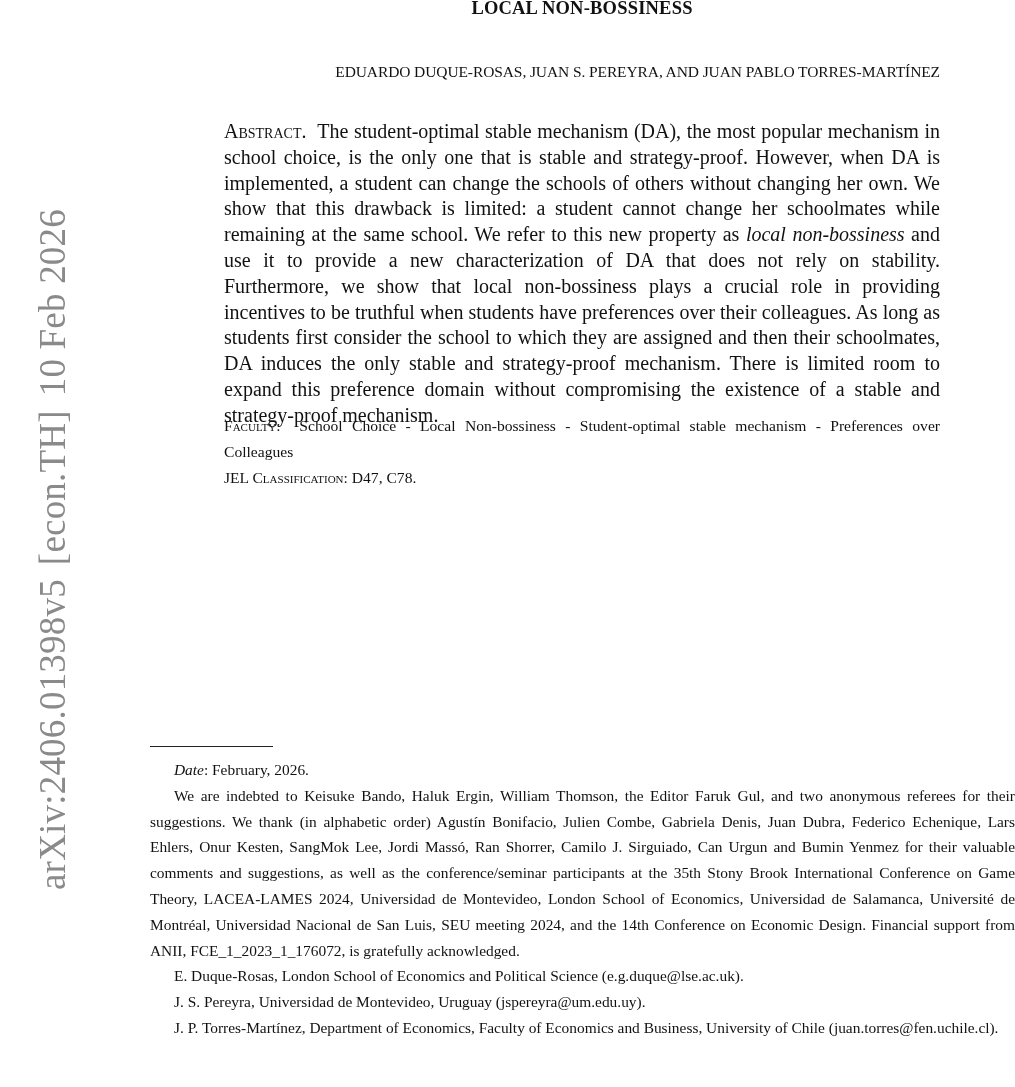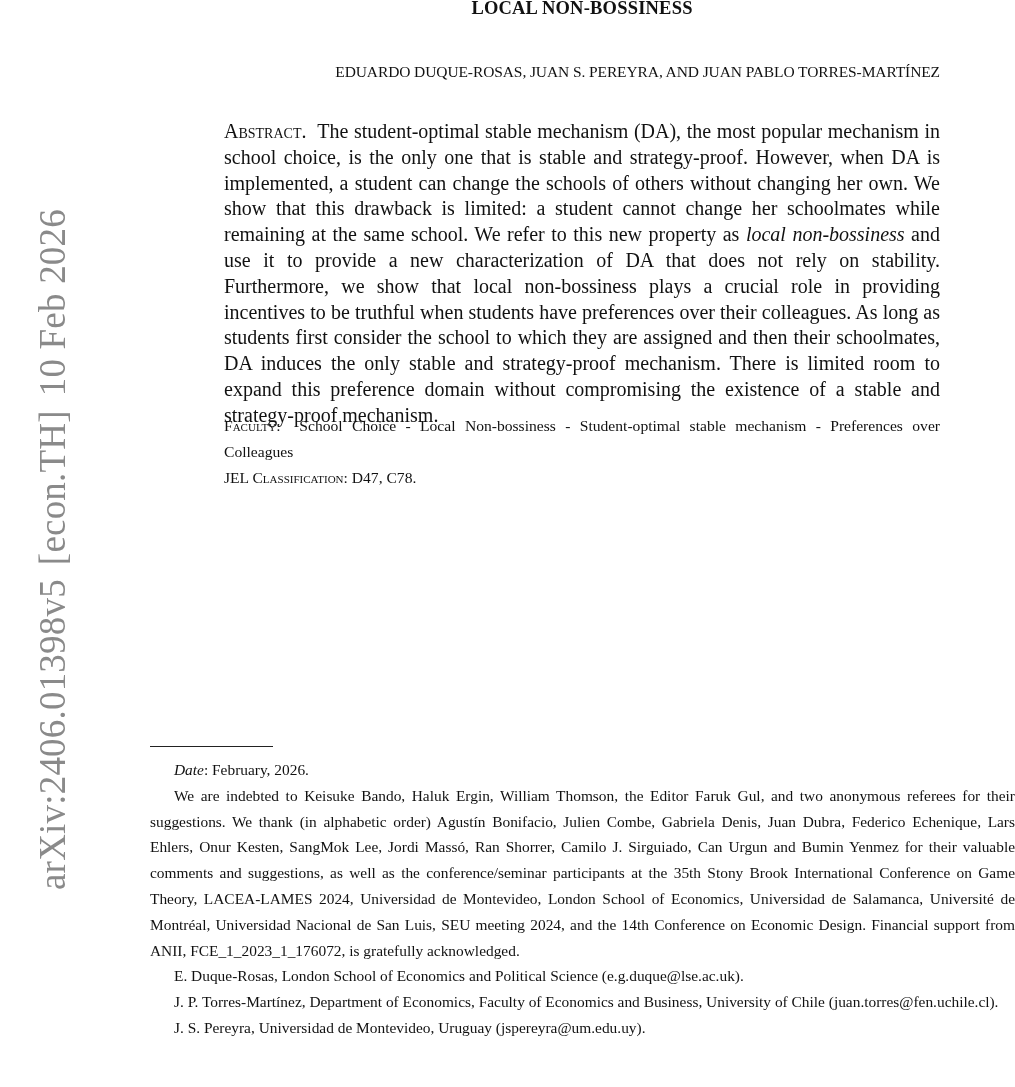--- a/index.html
+++ b/index.html
@@ -119,15 +119,15 @@
 <div class="keywords"><span class="smallcaps">Faculty:</span>&nbsp; <span>School Choice - Local Non-bossiness - Student-optimal stable mechanism - Preferences over Colleagues</span></div>
 
 <div class="jel"><span>JEL </span><span class="smallcaps">Classification:</span> <span>D47, C78.</span></div>
 
 <div class="footnote-rule"></div>
 
 <div class="footnotes">
   <p class="first-date"><em>Date</em><span>: February, 2026.</span></p>
   <p>We are indebted to Keisuke Bando, Haluk Ergin, William Thomson, the Editor Faruk Gul, and two anonymous referees for their suggestions.  We thank (in alphabetic order) Agustín Bonifacio, Julien Combe, Gabriela Denis, Juan Dubra, Federico Echenique, Lars Ehlers, Onur Kesten, SangMok Lee, Jordi Massó, Ran Shorrer, Camilo J. Sirguiado, Can Urgun and Bumin Yenmez for their valuable comments and suggestions, as well as the conference/seminar participants at the 35th Stony Brook International Conference on Game Theory, LACEA-LAMES 2024, Universidad de Montevideo, London School of Economics, Universidad de Salamanca, Université de Montréal, Universidad Nacional de San Luis, SEU meeting 2024, and the 14th Conference on Economic Design. Financial support from ANII, FCE_1_2023_1_176072, is gratefully acknowledged.</p>
   <p>E. Duque-Rosas, London School of Economics and Political Science (e.g.duque@lse.ac.uk).</p>
+  <p>J. S. Pereyra, Universidad de Montevideo, Uruguay (jspereyra@um.edu.uy).</p>
   <p>J. P. Torres-Martínez, Department of Economics, Faculty of Economics and Business, University of Chile (juan.torres@fen.uchile.cl).</p>
-  <p>J. S. Pereyra, Universidad de Montevideo, Uruguay (jspereyra@um.edu.uy).</p>
 </div>
 
 </body></html>

